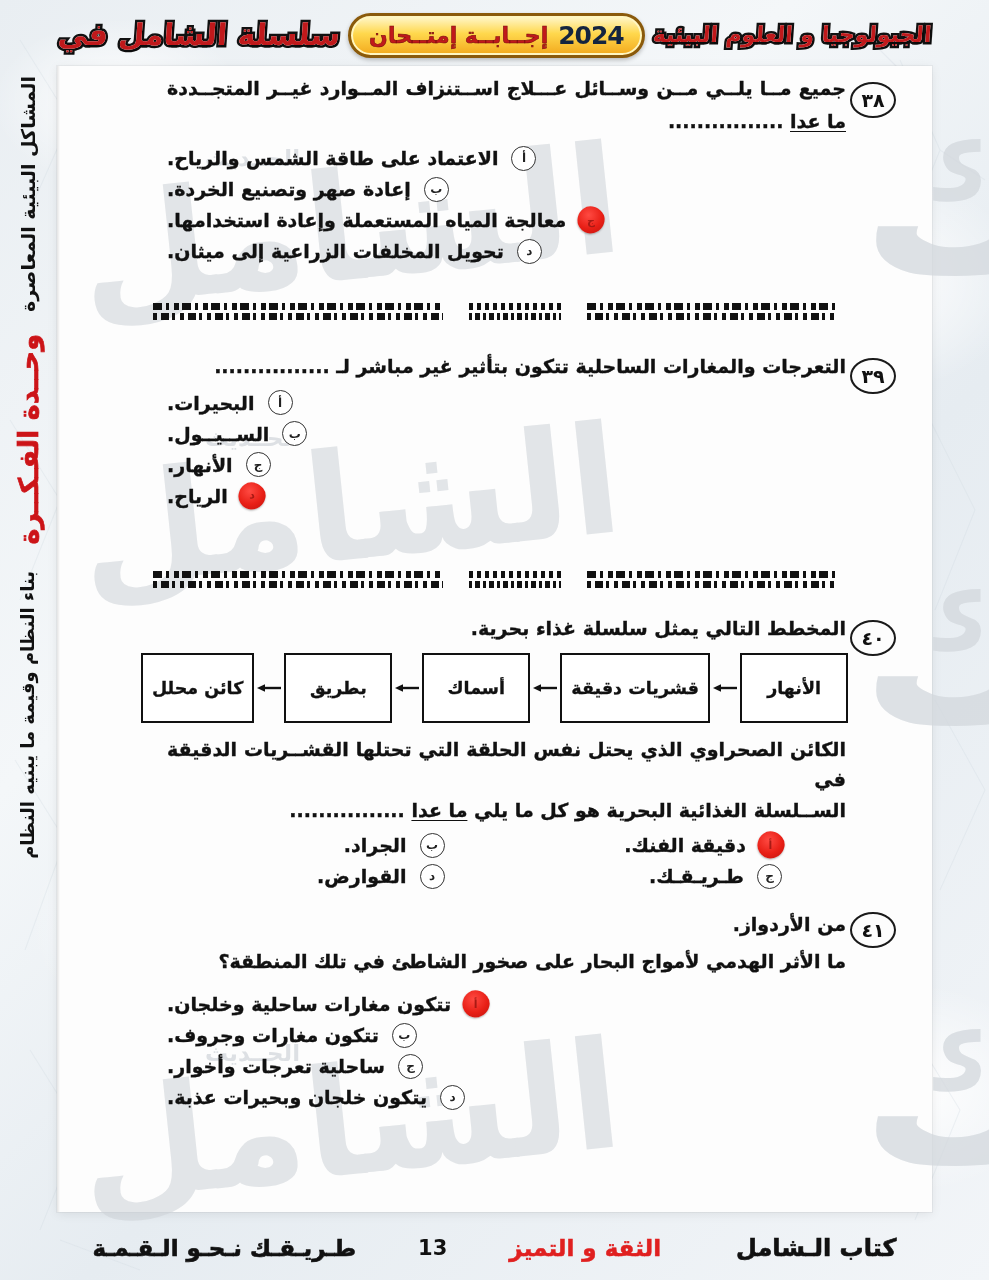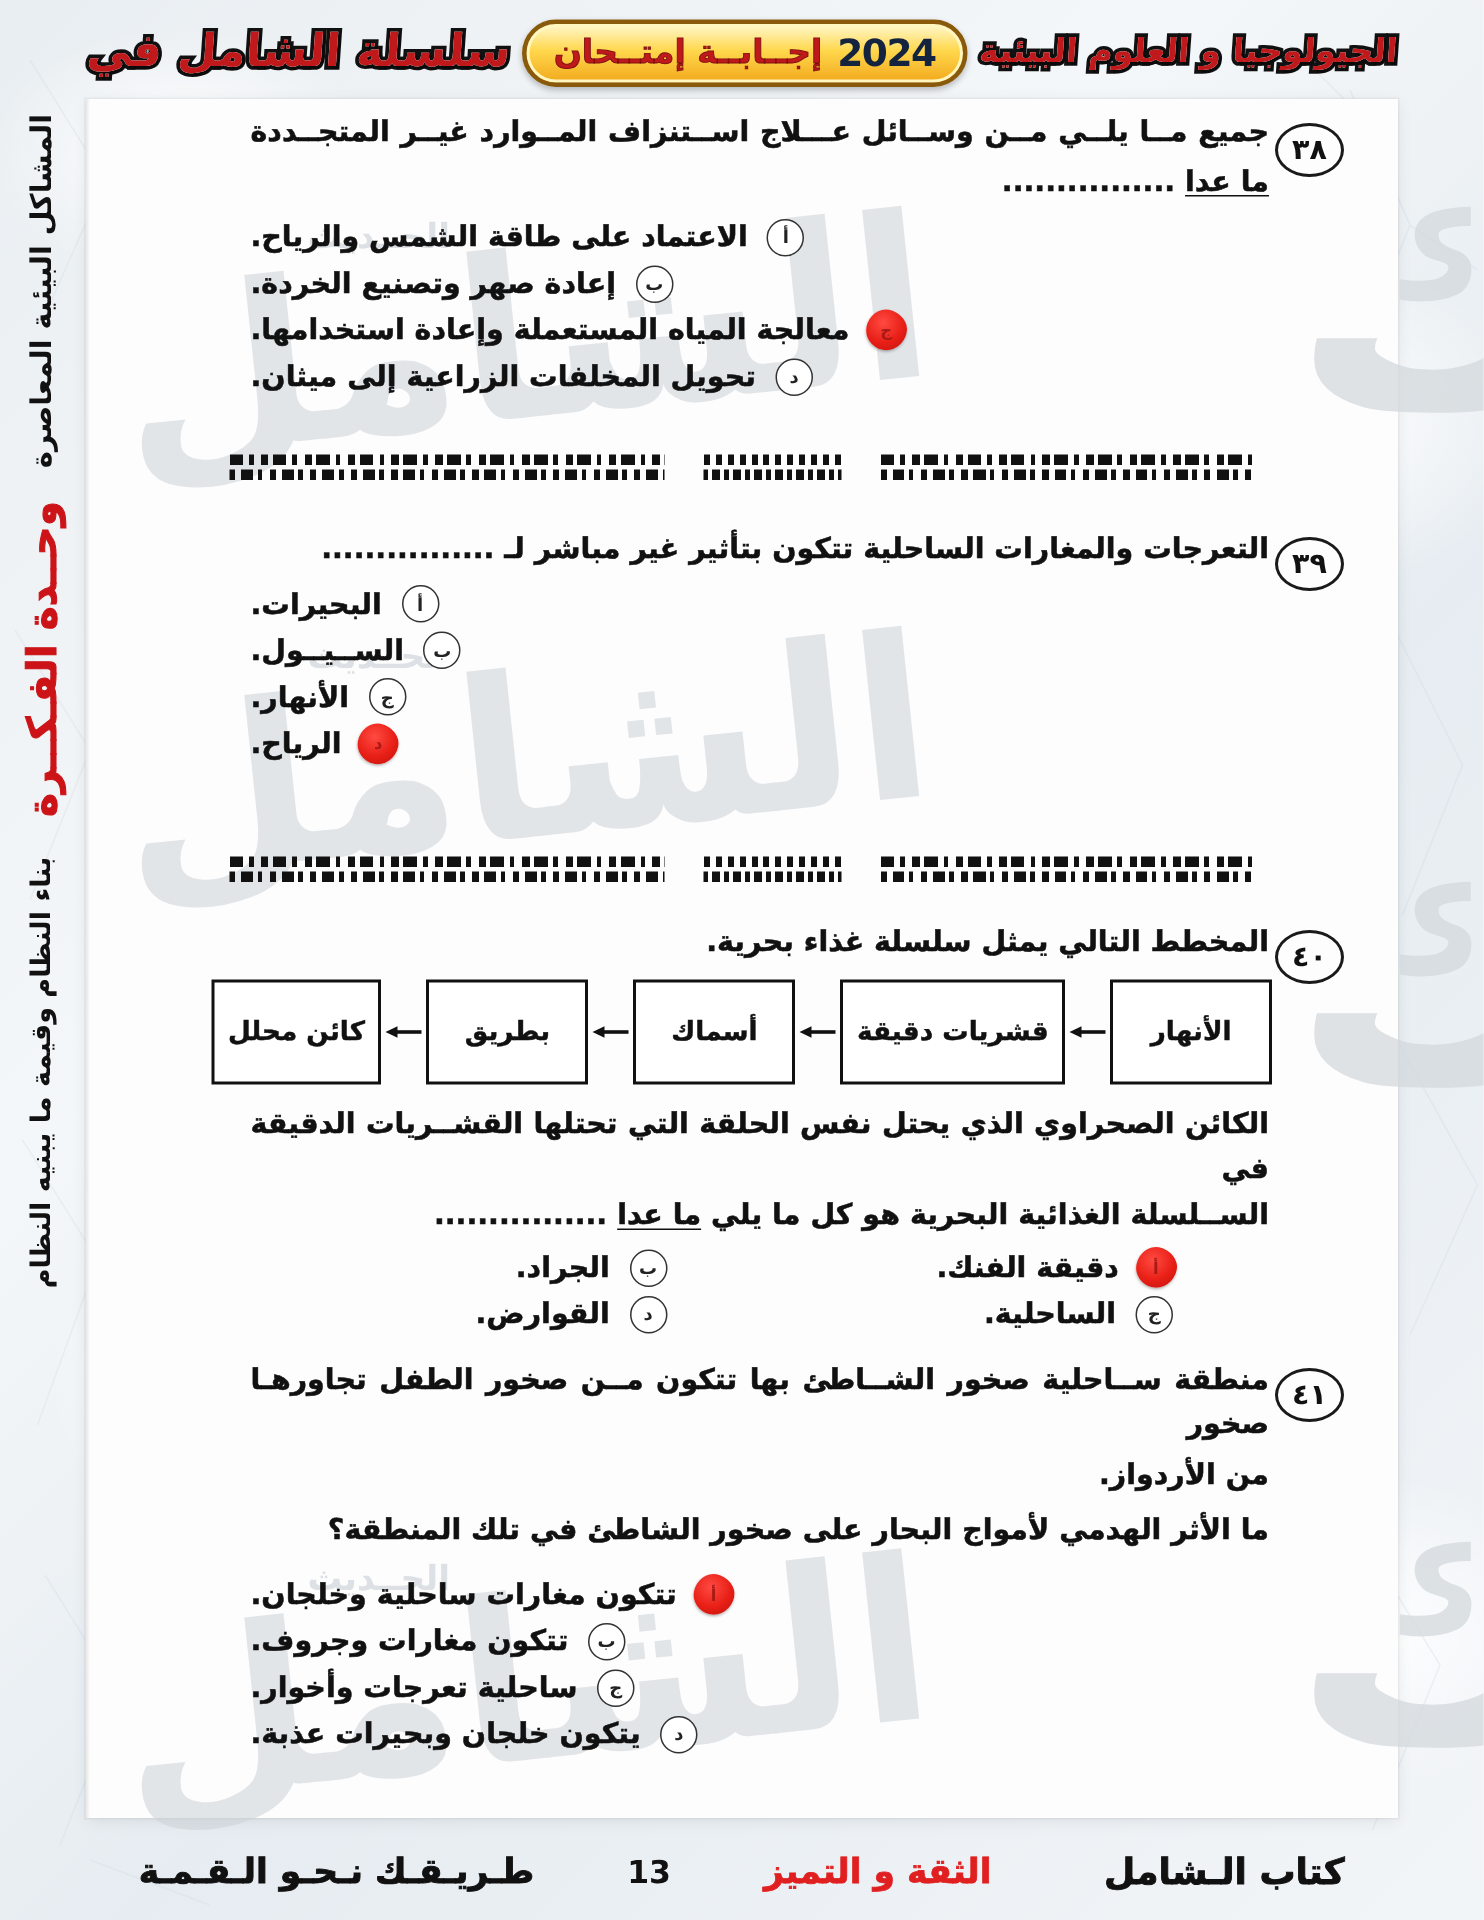--- a/index.html
+++ b/index.html
@@ -385,34 +385,33 @@
             <span>أ</span>
           </span>
         <span class="opt-text">دقيقة الفنك.</span>
       </div>
       <div class="opt">
         <span class="opt-label">ب</span>
         <span class="opt-text">الجراد.</span>
       </div>
       <div class="opt">
         <span class="opt-label">ج</span>
-        <span class="opt-text">الساحلية.</span>
+        <span class="opt-text">طـريـقـك.</span>
       </div>
       <div class="opt">
         <span class="opt-label">د</span>
         <span class="opt-text">القوارض.</span>
       </div>
     </div>
   </div>
 
   <div class="qblock" style="top:840px;">
     <div class="qnum" style="top:6px;">٤١</div>
     <div class="qrow">
       <div style="flex:1;">
-        <div class="qtext">منطقة ســاحلية صخور الشــاطئ بها تتكون مــن صخور الطفل تجاورهـا صخور</div>
         <div class="qtext nojust" style="margin-top:4px;text-align:center;">من الأردواز.</div>
         <div class="qtext nojust" style="margin-top:8px;text-align:center;">ما الأثر الهدمي لأمواج البحار على صخور الشاطئ في تلك المنطقة؟</div>
         <div class="opts" style="margin-top:12px;">
           <div class="opt">
             <span class="opt-label marked">
                 <i class="blob"></i>
                 <span>أ</span>
               </span>
             <span class="opt-text">تتكون مغارات ساحلية وخلجان.</span>
           </div>

